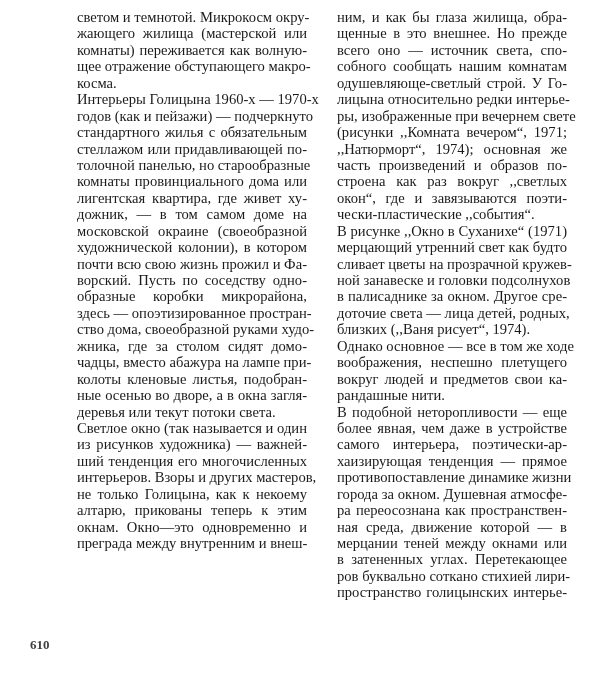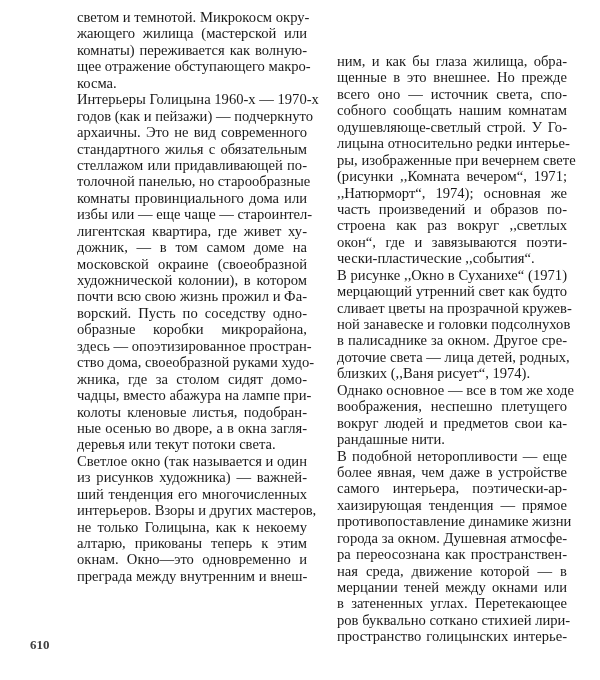--- a/index.html
+++ b/index.html
@@ -4,47 +4,45 @@
 <style>
   html, body { margin: 0; padding: 0; background: #ffffff; }
   body { width: 600px; height: 680px; position: relative; overflow: hidden; }
   .page { position: absolute; left: 0; top: 0; width: 600px; height: 680px; background: #fff; }
   .col {
     position: absolute; top: 9px; width: 230px;
     font-family: "Liberation Serif", serif;
     font-size: 14.6px; line-height: 16.45px; color: #1a1a1a;
   }
   .col.left { left: 77px; }
-  .col.right { left: 337px; margin-top: 44px; }
+  .col.right { left: 337px; }
   .line { display: block; white-space: nowrap; text-align: justify; text-align-last: justify; height: 16.45px; overflow: visible; }
   .line.last { text-align-last: left; }
   .pagenum {
     position: absolute; left: 30px; top: 637px;
     font-family: "Liberation Serif", serif; font-weight: bold;
     font-size: 13px; color: #404040;
   }
 </style>
 </head>
 <body>
 
 <div class="page">
   <div class="col left" id="col-left">
       <span class="line">светом и темнотой. Микрокосм окру-</span>
       <span class="line">жающего жилища (мастерской или</span>
       <span class="line">комнаты) переживается как волную-</span>
       <span class="line">щее отражение обступающего макро-</span>
       <span class="line last">косма.</span>
       <span class="line">Интерьеры Голицына 1960-х — 1970-х</span>
       <span class="line">годов (как и пейзажи) — подчеркнуто</span>
-      <span class="line">архаичны. Это не вид современного</span>
       <span class="line">стандартного жилья с обязательным</span>
       <span class="line">стеллажом или придавливающей по-</span>
       <span class="line">толочной панелью, но старообразные</span>
       <span class="line">комнаты провинциального дома или</span>
-      <span class="line">избы или — еще чаще — староинтел-</span>
       <span class="line">лигентская квартира, где живет ху-</span>
       <span class="line">дожник, — в том самом доме на</span>
       <span class="line">московской окраине (своеобразной</span>
       <span class="line">художнической колонии), в котором</span>
       <span class="line">почти всю свою жизнь прожил и Фа-</span>
       <span class="line">ворский. Пусть по соседству одно-</span>
       <span class="line">образные коробки микрорайона,</span>
       <span class="line">здесь — опоэтизированное простран-</span>
       <span class="line">ство дома, своеобразной руками худо-</span>
       <span class="line">жника, где за столом сидят домо-</span>

